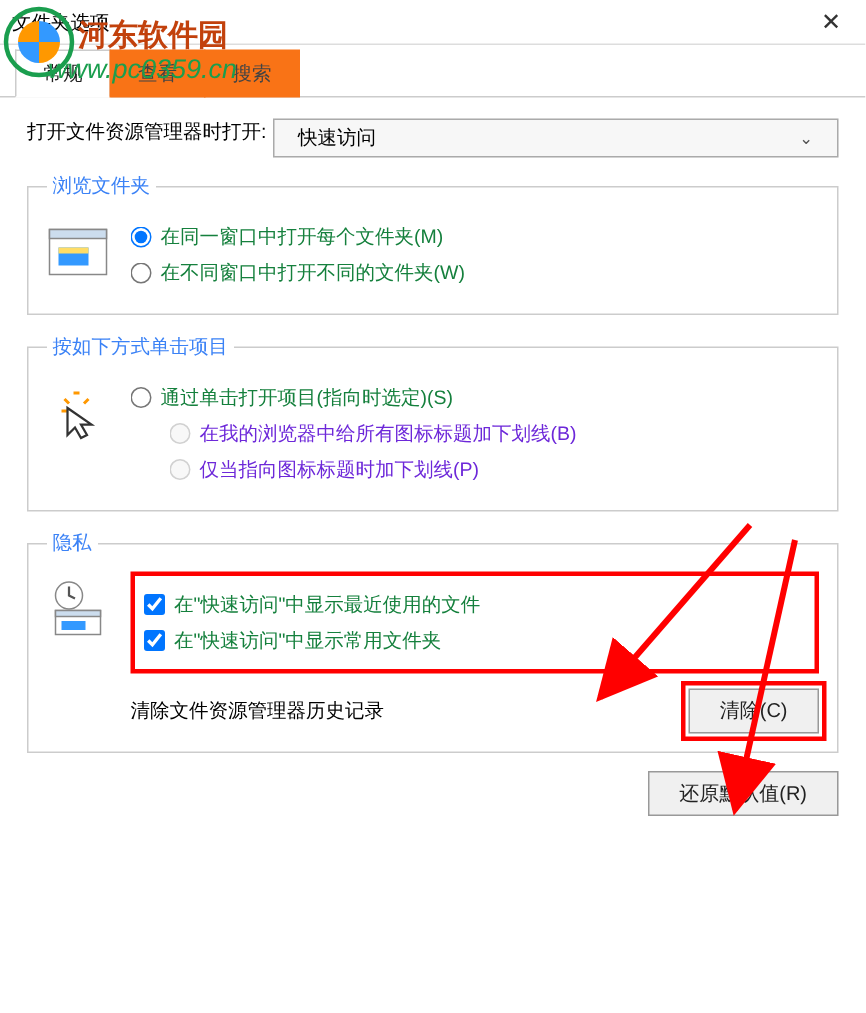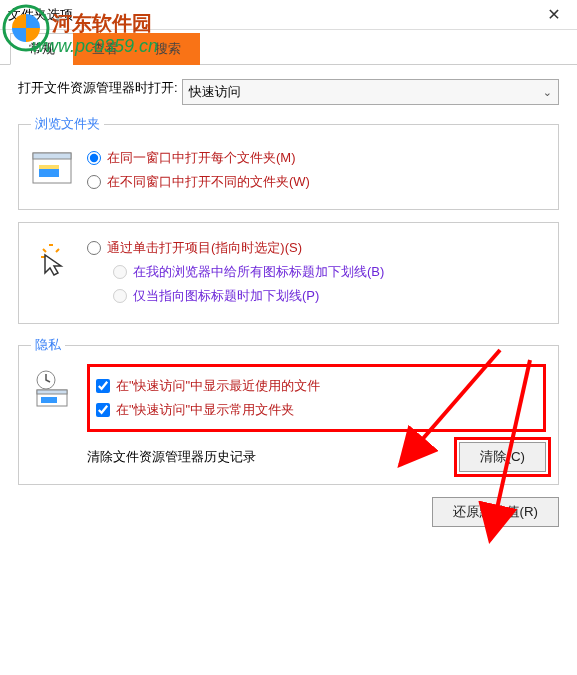--- a/index.html
+++ b/index.html
@@ -98,21 +98,21 @@
     }
     .row-select label { margin-right: 4px; }
     .select-box {
       flex: 1;
       height: 26px;
       border: 1px solid #aaa;
       background: #f7f7f7;
       display: flex;
       align-items: center;
       justify-content: space-between;
-      padding: 0 6px;
+      padding: 0 16px;
       cursor: pointer;
     }
     .select-box .chev { color: #555; font-size: 11px; }
     
     fieldset {
       border: 1px solid #ccc;
       margin-bottom: 12px;
       padding: 10px 12px 12px 12px;
     }
     legend {
@@ -137,21 +137,21 @@
       align-items: center;
       gap: 6px;
       margin: 6px 0;
     }
     .radio-row input, .check-row input {
       width: 14px;
       height: 14px;
       cursor: pointer;
     }
     .radio-row label, .check-row label {
-      color: #b91c1c;
+      color: #15803d;
     }
     .radio-row.disabled label { color: #6d28d9; }
     .radio-row.indent { margin-left: 26px; }
     
     .highlight-box {
       border: 3px solid #f00;
       padding: 4px 6px;
     }
     
     .clear-row {
@@ -239,20 +239,21 @@
         </div>
         <div class="radio-row">
           <input type="radio" name="browse" style="">
           <label>在不同窗口中打开不同的文件夹(W)</label>
         </div>
       </div>
     </div>
   </fieldset>
 
   <fieldset>
+    <legend>按如下方式单击项目</legend>
     <div class="fs-body">
       <div class="icon-box">
         <svg width="42" height="42" viewBox="0 0 42 42">
           <path d="M 18 8 L 22 8 M 12 12 L 15 15 M 28 12 L 25 15 M 10 20 L 14 20" stroke="#ff9800" stroke-width="2"></path>
           <path d="M 14 18 L 14 36 L 19 31 L 23 38 L 27 36 L 23 29 L 30 29 Z" fill="#fff" stroke="#333" stroke-width="1.5"></path>
         </svg>
       </div>
       <div class="options">
         <div class="radio-row">
           <input type="radio" name="click" style="">

